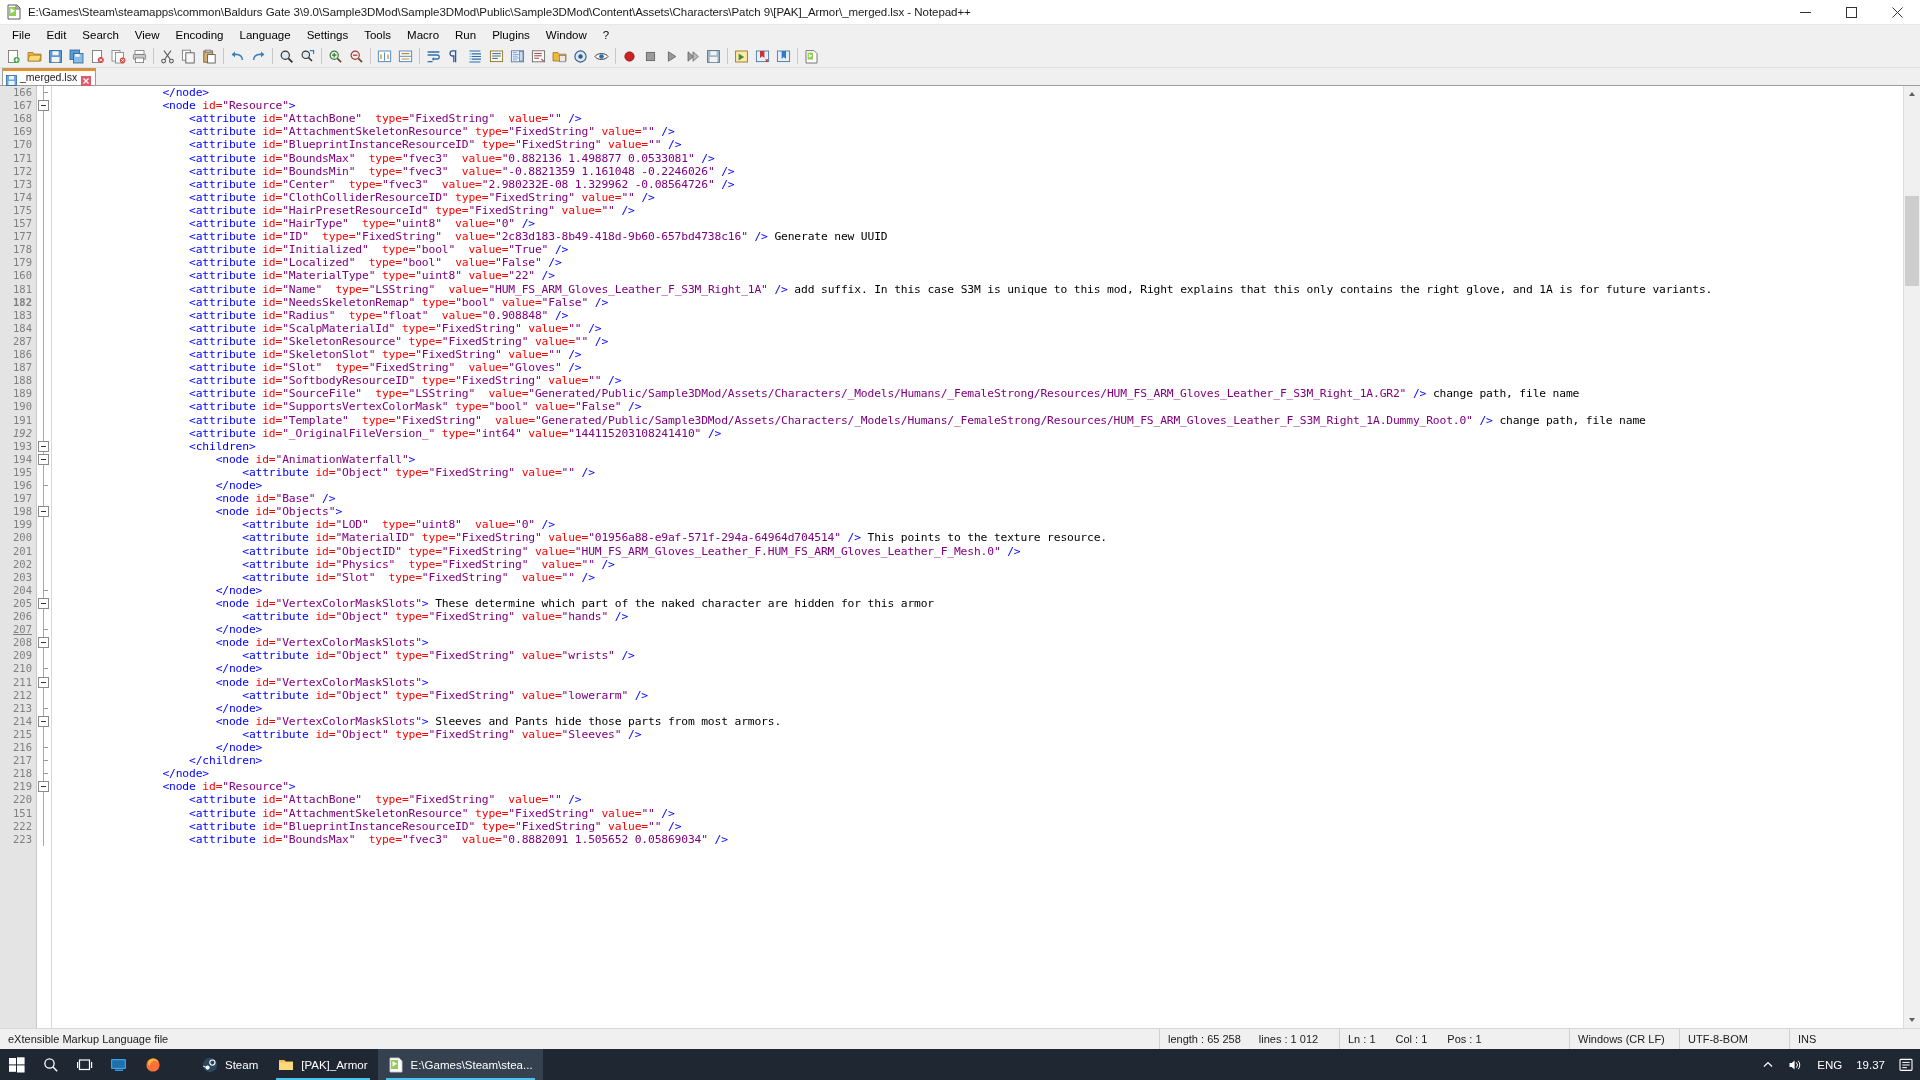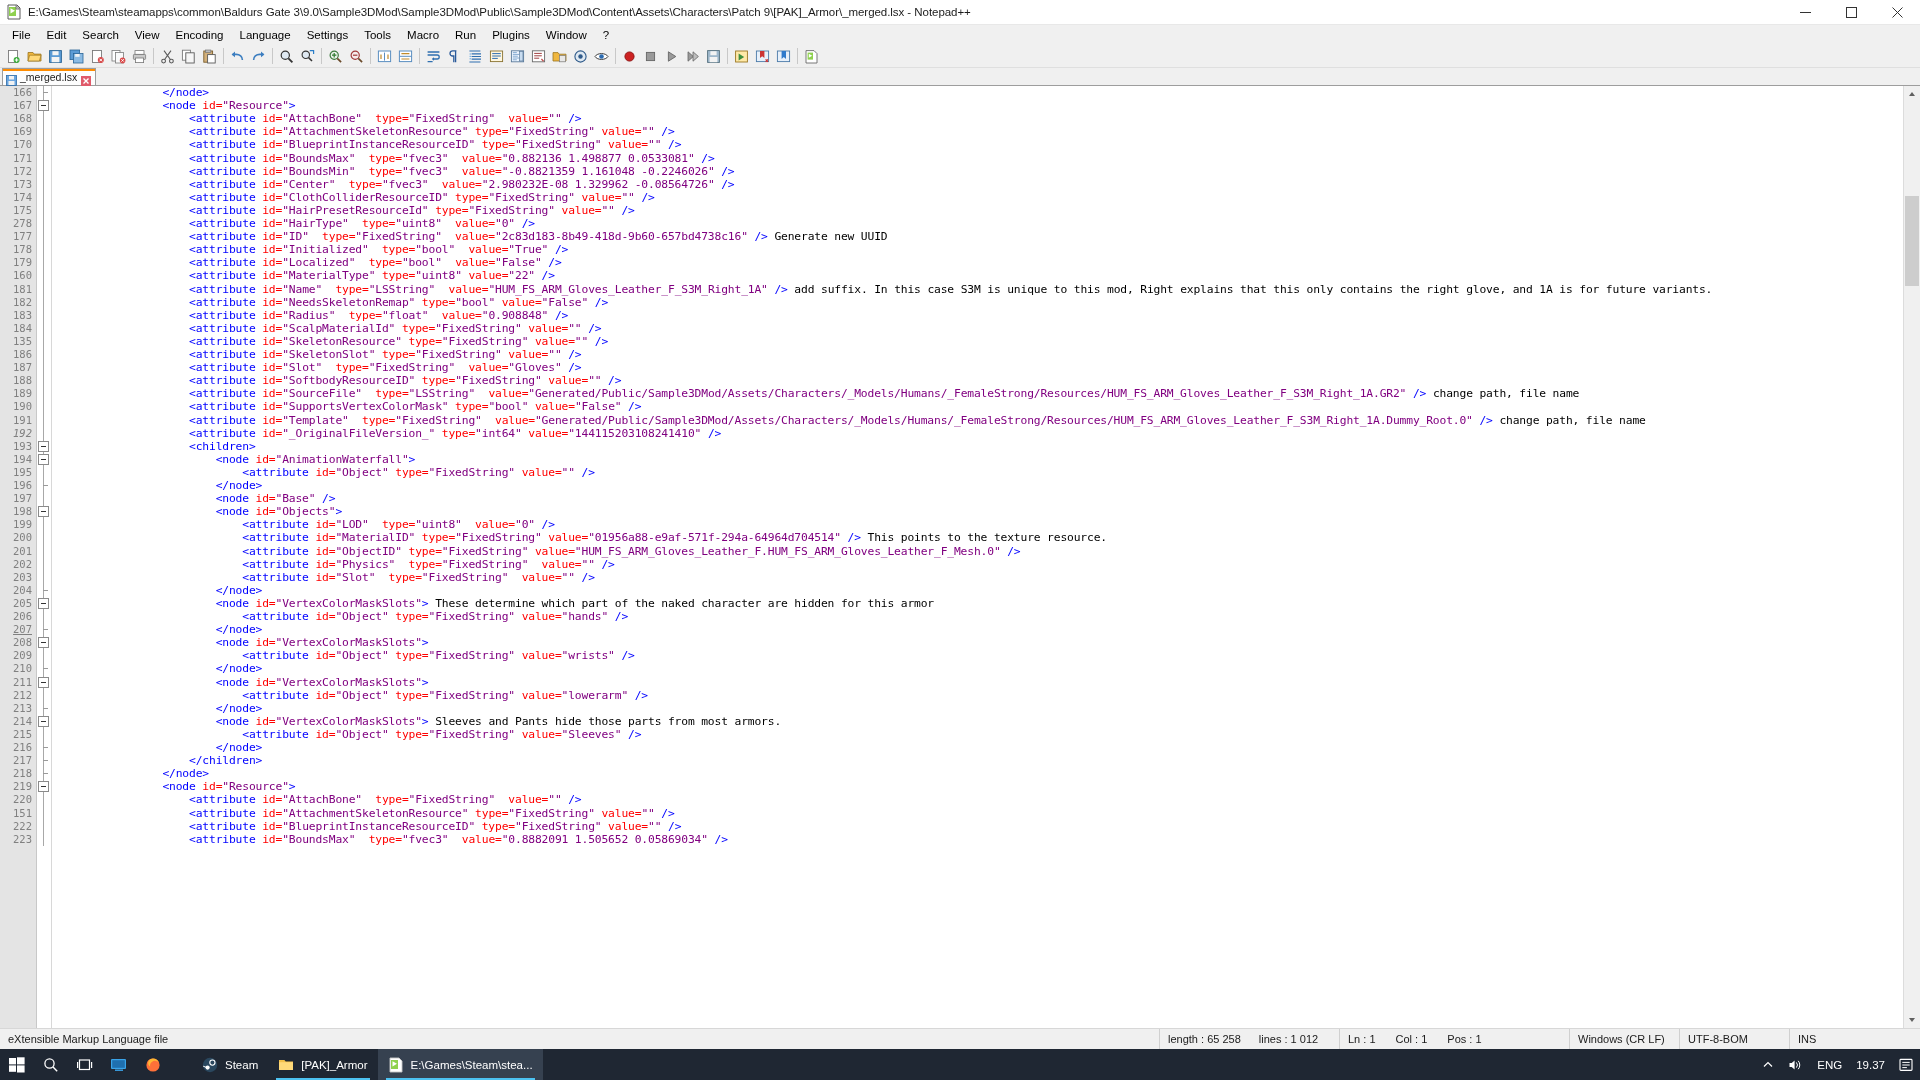--- a/index.html
+++ b/index.html
@@ -476,30 +476,30 @@
         <div class="ln" style="top: 0px;">166</div>
         <div class="ln" style="top: 13.1px;">167</div>
         <div class="ln" style="top: 26.2px;">168</div>
         <div class="ln" style="top: 39.3px;">169</div>
         <div class="ln" style="top: 52.4px;">170</div>
         <div class="ln" style="top: 65.5px;">171</div>
         <div class="ln" style="top: 78.6px;">172</div>
         <div class="ln" style="top: 91.7px;">173</div>
         <div class="ln" style="top: 104.8px; margin-left: 20px;">174</div>
         <div class="ln" style="top: 117.9px;">175</div>
-        <div class="ln" style="top: 131px;">278</div>
+        <div class="ln" style="top: 131px;">157</div>
         <div class="ln" style="top: 144.1px;">177</div>
         <div class="ln" style="top: 157.2px;">178</div>
         <div class="ln" style="top: 170.3px;">179</div>
         <div class="ln" style="top: 183.4px;">160</div>
         <div class="ln" style="top: 196.5px;">181</div>
-        <div class="ln" style="top: 209.6px;">182</div>
+        <div class="ln" style="top: 209.6px; font-weight: bold;">182</div>
         <div class="ln" style="top: 222.7px;">183</div>
         <div class="ln" style="top: 235.8px;">184</div>
-        <div class="ln" style="top: 248.9px;">135</div>
+        <div class="ln" style="top: 248.9px;">287</div>
         <div class="ln" style="top: 262px;">186</div>
         <div class="ln" style="top: 275.1px;">187</div>
         <div class="ln" style="top: 288.2px;">188</div>
         <div class="ln" style="top: 301.3px;">189</div>
         <div class="ln" style="top: 314.4px;">190</div>
         <div class="ln" style="top: 327.5px;">191</div>
         <div class="ln" style="top: 340.6px; font-style: italic;">192</div>
         <div class="ln" style="top: 353.7px;">193</div>
         <div class="ln" style="top: 366.8px;">194</div>
         <div class="ln" style="top: 379.9px;">195</div>

